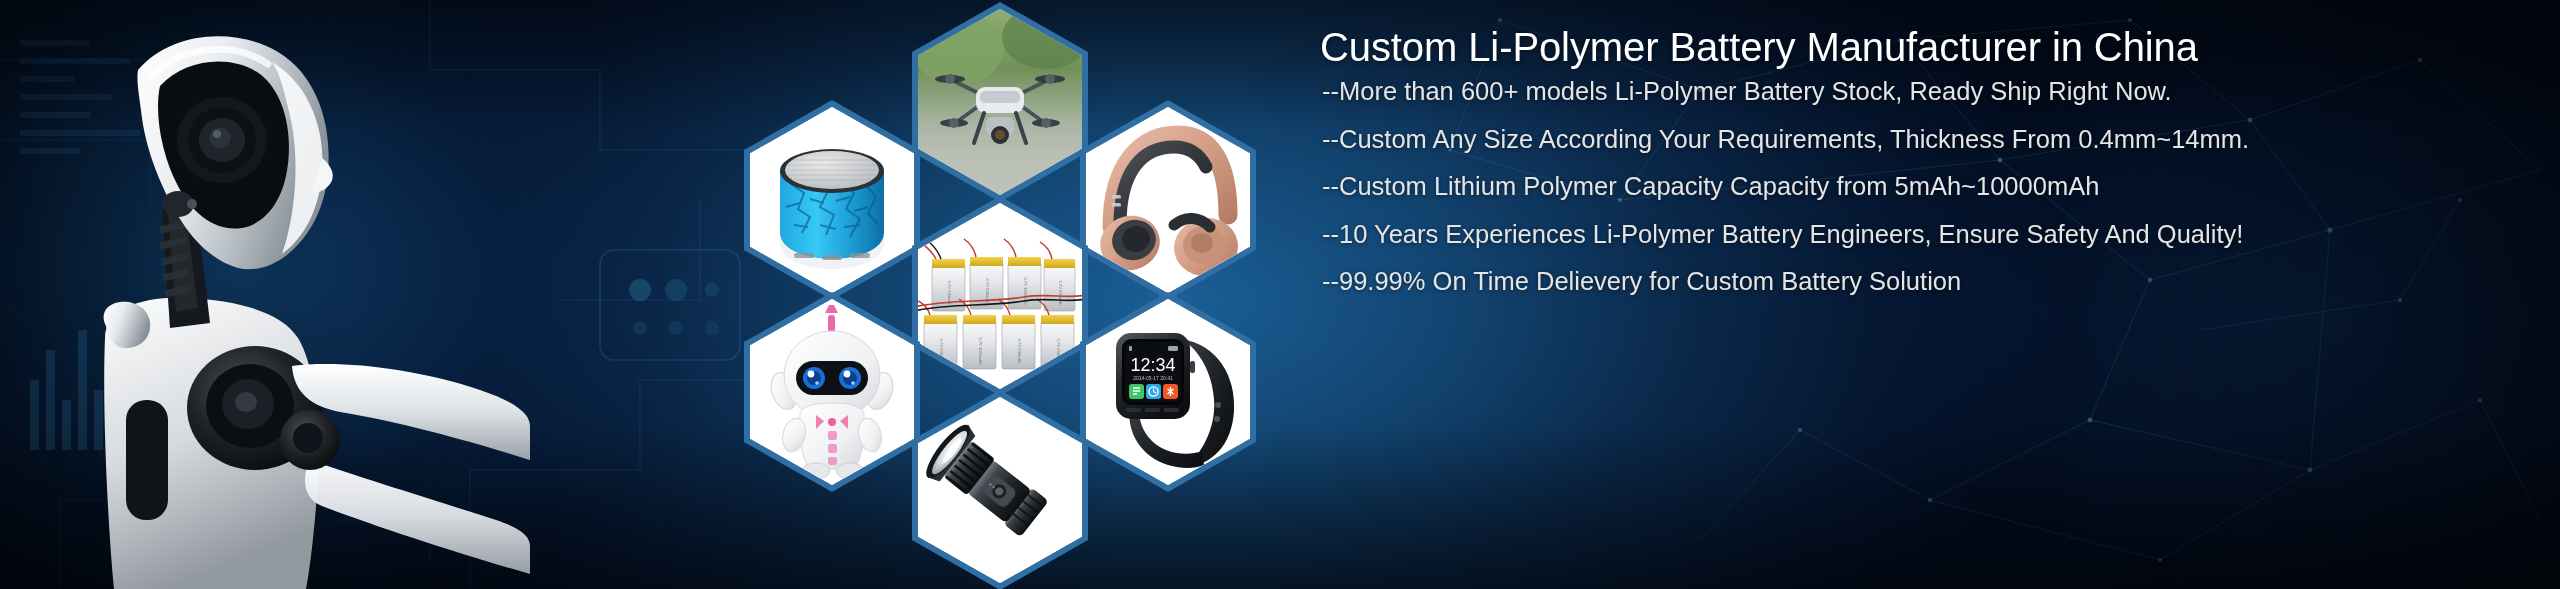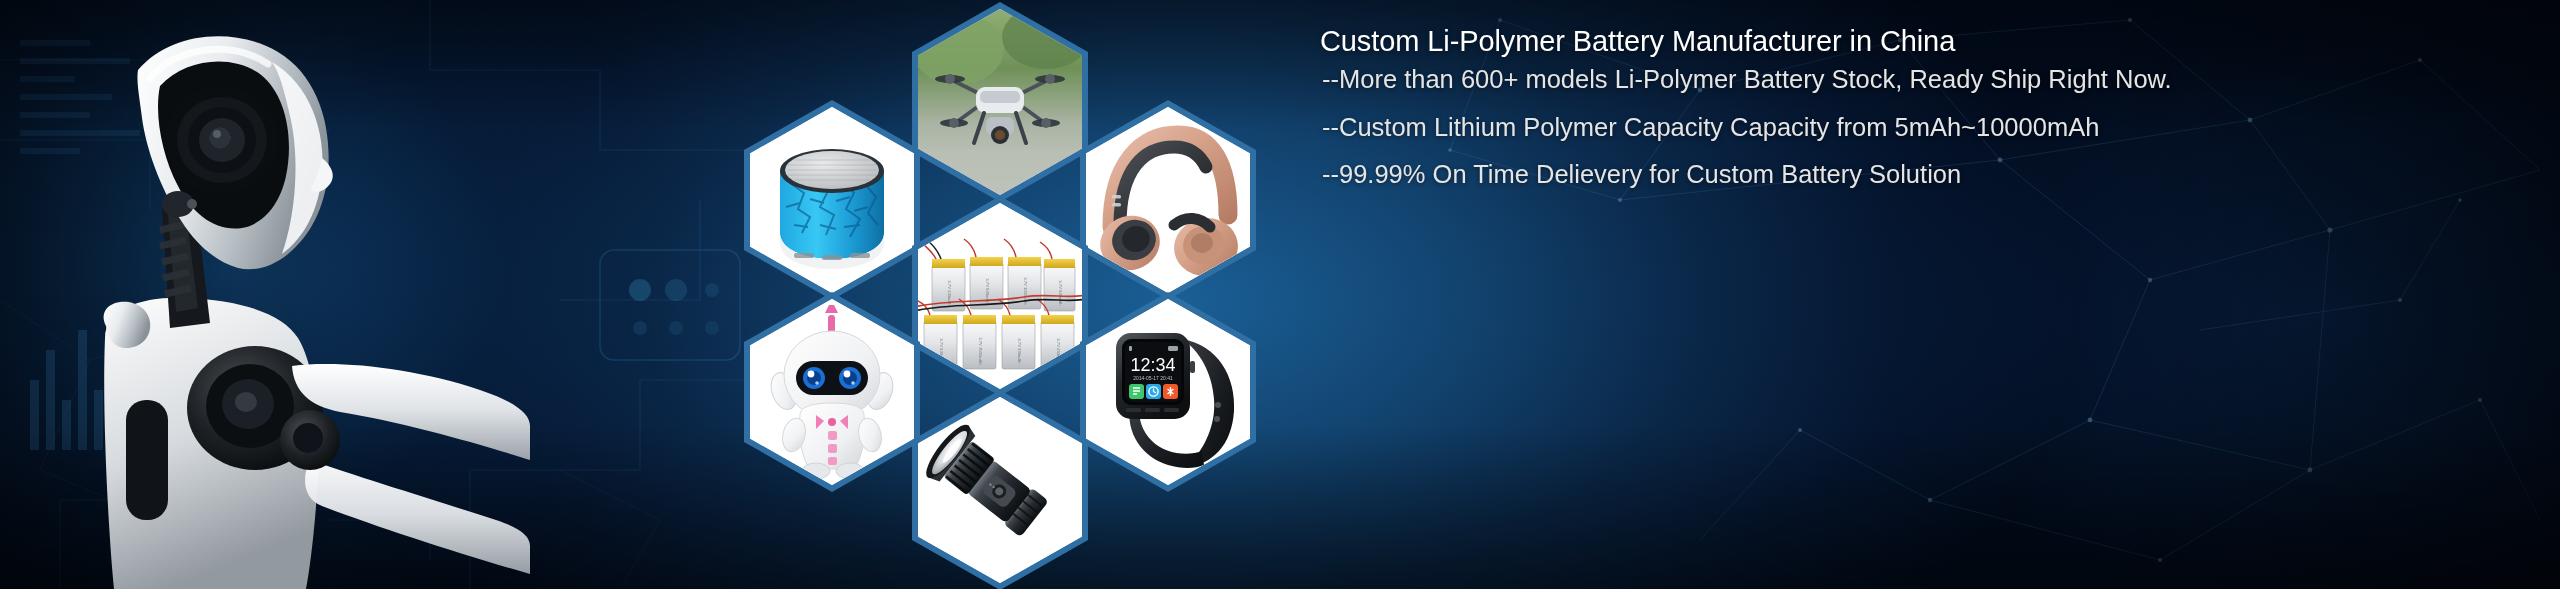--- a/index.html
+++ b/index.html
@@ -72,21 +72,21 @@
   .hex-photo { position: absolute; inset: 0; }
 
   
   .text-col {
     position: absolute;
     left: 1316px; top: 20px;
     width: 1200px;
   }
   .headline {
     color: #ffffff;
-    font-size: 29px;
+    font-size: 40px;
     line-height: 1.08;
     font-weight: 400;
     letter-spacing: -0.1px;
     white-space: nowrap;
     text-shadow: 0 1px 5px rgba(0,0,0,0.45);
     margin: 6px 0 10px 4px;
     font-stretch: condensed;
   }
   .bullets { margin: 0; padding: 0; list-style: none; }
   .bullet {
@@ -677,18 +677,20 @@
         </svg>
       </div>
     </div>
 
   </div>
 
   <div class="text-col">
     <h1 class="headline">Custom Li-Polymer Battery Manufacturer in China</h1>
     <ul class="bullets">
       <li class="bullet">--More than 600+ models Li-Polymer Battery Stock, Ready Ship Right Now.</li>
+      <li class="bullet">--Custom Any Size According Your Requirements, Thickness From 0.4mm~14mm.</li>
       <li class="bullet">--Custom Lithium Polymer Capacity Capacity from 5mAh~10000mAh</li>
+      <li class="bullet">--10 Years Experiences Li-Polymer Battery Engineers, Ensure Safety And Quality!</li>
       <li class="bullet">--99.99% On Time Delievery for Custom Battery Solution</li>
     </ul>
   </div>
 
 </div>
 
 </body></html>

